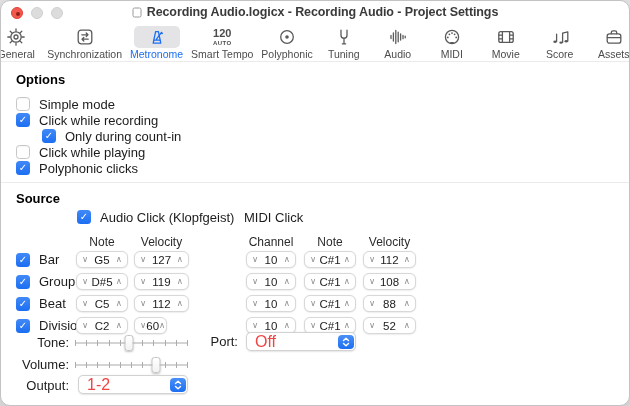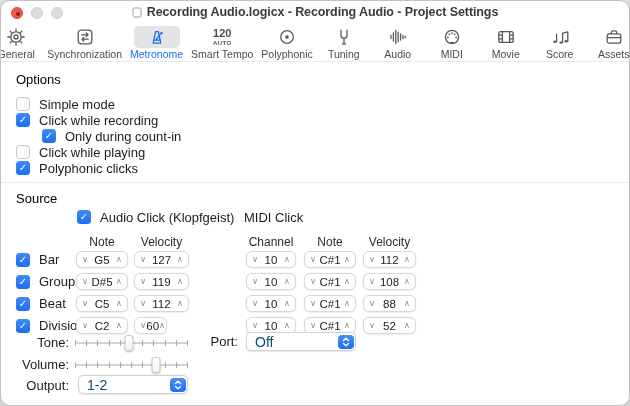--- a/index.html
+++ b/index.html
@@ -33,21 +33,21 @@
   .tab.sel .tico{background:#e4e4e7;}
   .tlabel{font-size:10.5px;color:#4c4c4c;margin-top:0px;white-space:nowrap;}
   .tab.sel .tlabel{color:#1c6ef2;}
   .tico svg{stroke:#5a5a5a;fill:none;stroke-width:1.3;stroke-linecap:round;stroke-linejoin:round;}
   .tab.sel .tico svg{stroke:#1c6ef2;}
   .smarttempo{text-align:center;color:#4c4c4c;line-height:1;}
   .smarttempo .big{font-size:11px;font-weight:600;letter-spacing:0;}
   .smarttempo .small{font-size:6px;font-weight:600;letter-spacing:.4px;margin-top:1px;}
   .sep{position:absolute;left:0;right:0;height:1px;background:#ebebed;}
   
-  .hdr{position:absolute;left:15px;font-size:13px;font-weight:400;color:#000;}
+  .hdr{position:absolute;left:15px;font-size:13px;font-weight:700;color:#000;}
   .lbl{font-size:13px;color:#1c1c1e;}
   
   .cb{width:14px;height:14px;border-radius:3.5px;box-sizing:border-box;display:inline-flex;align-items:center;justify-content:center;flex:0 0 auto;}
   .cb[data-checked="false"]{background:#fff;border:1px solid #c6c6c8;box-shadow:inset 0 1px 1px rgba(0,0,0,.04);}
   .cb[data-checked="true"]{background:linear-gradient(#4189f7,#1c6ef2);}
   .cb[data-checked="true"]::after{content:"✓";color:#fff;font-size:10px;font-weight:700;line-height:1;}
   .optrow{position:absolute;display:flex;align-items:center;gap:9px;height:16px;text-align:center;}
   
   .stepper{
     position:absolute;height:17px;box-sizing:border-box;background:#fff;
@@ -62,21 +62,21 @@
   .rowlabelwrap{position:absolute;display:flex;align-items:center;gap:9px;height:17px;}
   
   .slider{position:absolute;height:15px;}
   .strack{position:absolute;left:1px;right:1px;top:7px;height:1.5px;background:#d4d4d4;}
   .stick{position:absolute;top:5px;width:1px;height:5.5px;background:#ababab;}
   .sthumb{position:absolute;top:0;width:7px;height:14px;background:linear-gradient(#ffffff,#f2f2f2);
     border:.5px solid #c4c4c4;border-radius:3px;box-shadow:0 1px 2px rgba(0,0,0,.25);transform:translateX(-50%);}
   
   .dropdown{position:absolute;height:19px;box-sizing:border-box;background:#fff;border:1px solid #d2d2d2;
     border-radius:5px;box-shadow:0 .5px 1.5px rgba(0,0,0,.10);display:flex;align-items:center;}
-  .dropdown .val{font-size:14px;color:#0c4a6e;padding-left:8px;}
+  .dropdown .val{font-size:16px;color:#ef4444;padding-left:8px;}
   .ddbtn{position:absolute;right:1.5px;top:1.5px;width:16px;height:14px;border-radius:4px;
     background:linear-gradient(#4a90f7,#1c6ef2);display:flex;align-items:center;justify-content:center;}
   .rlabel{position:absolute;text-align:right;}
 </style>
 </head>
 <body>
 
 <div class="window">
 
   <div class="titlebar">

